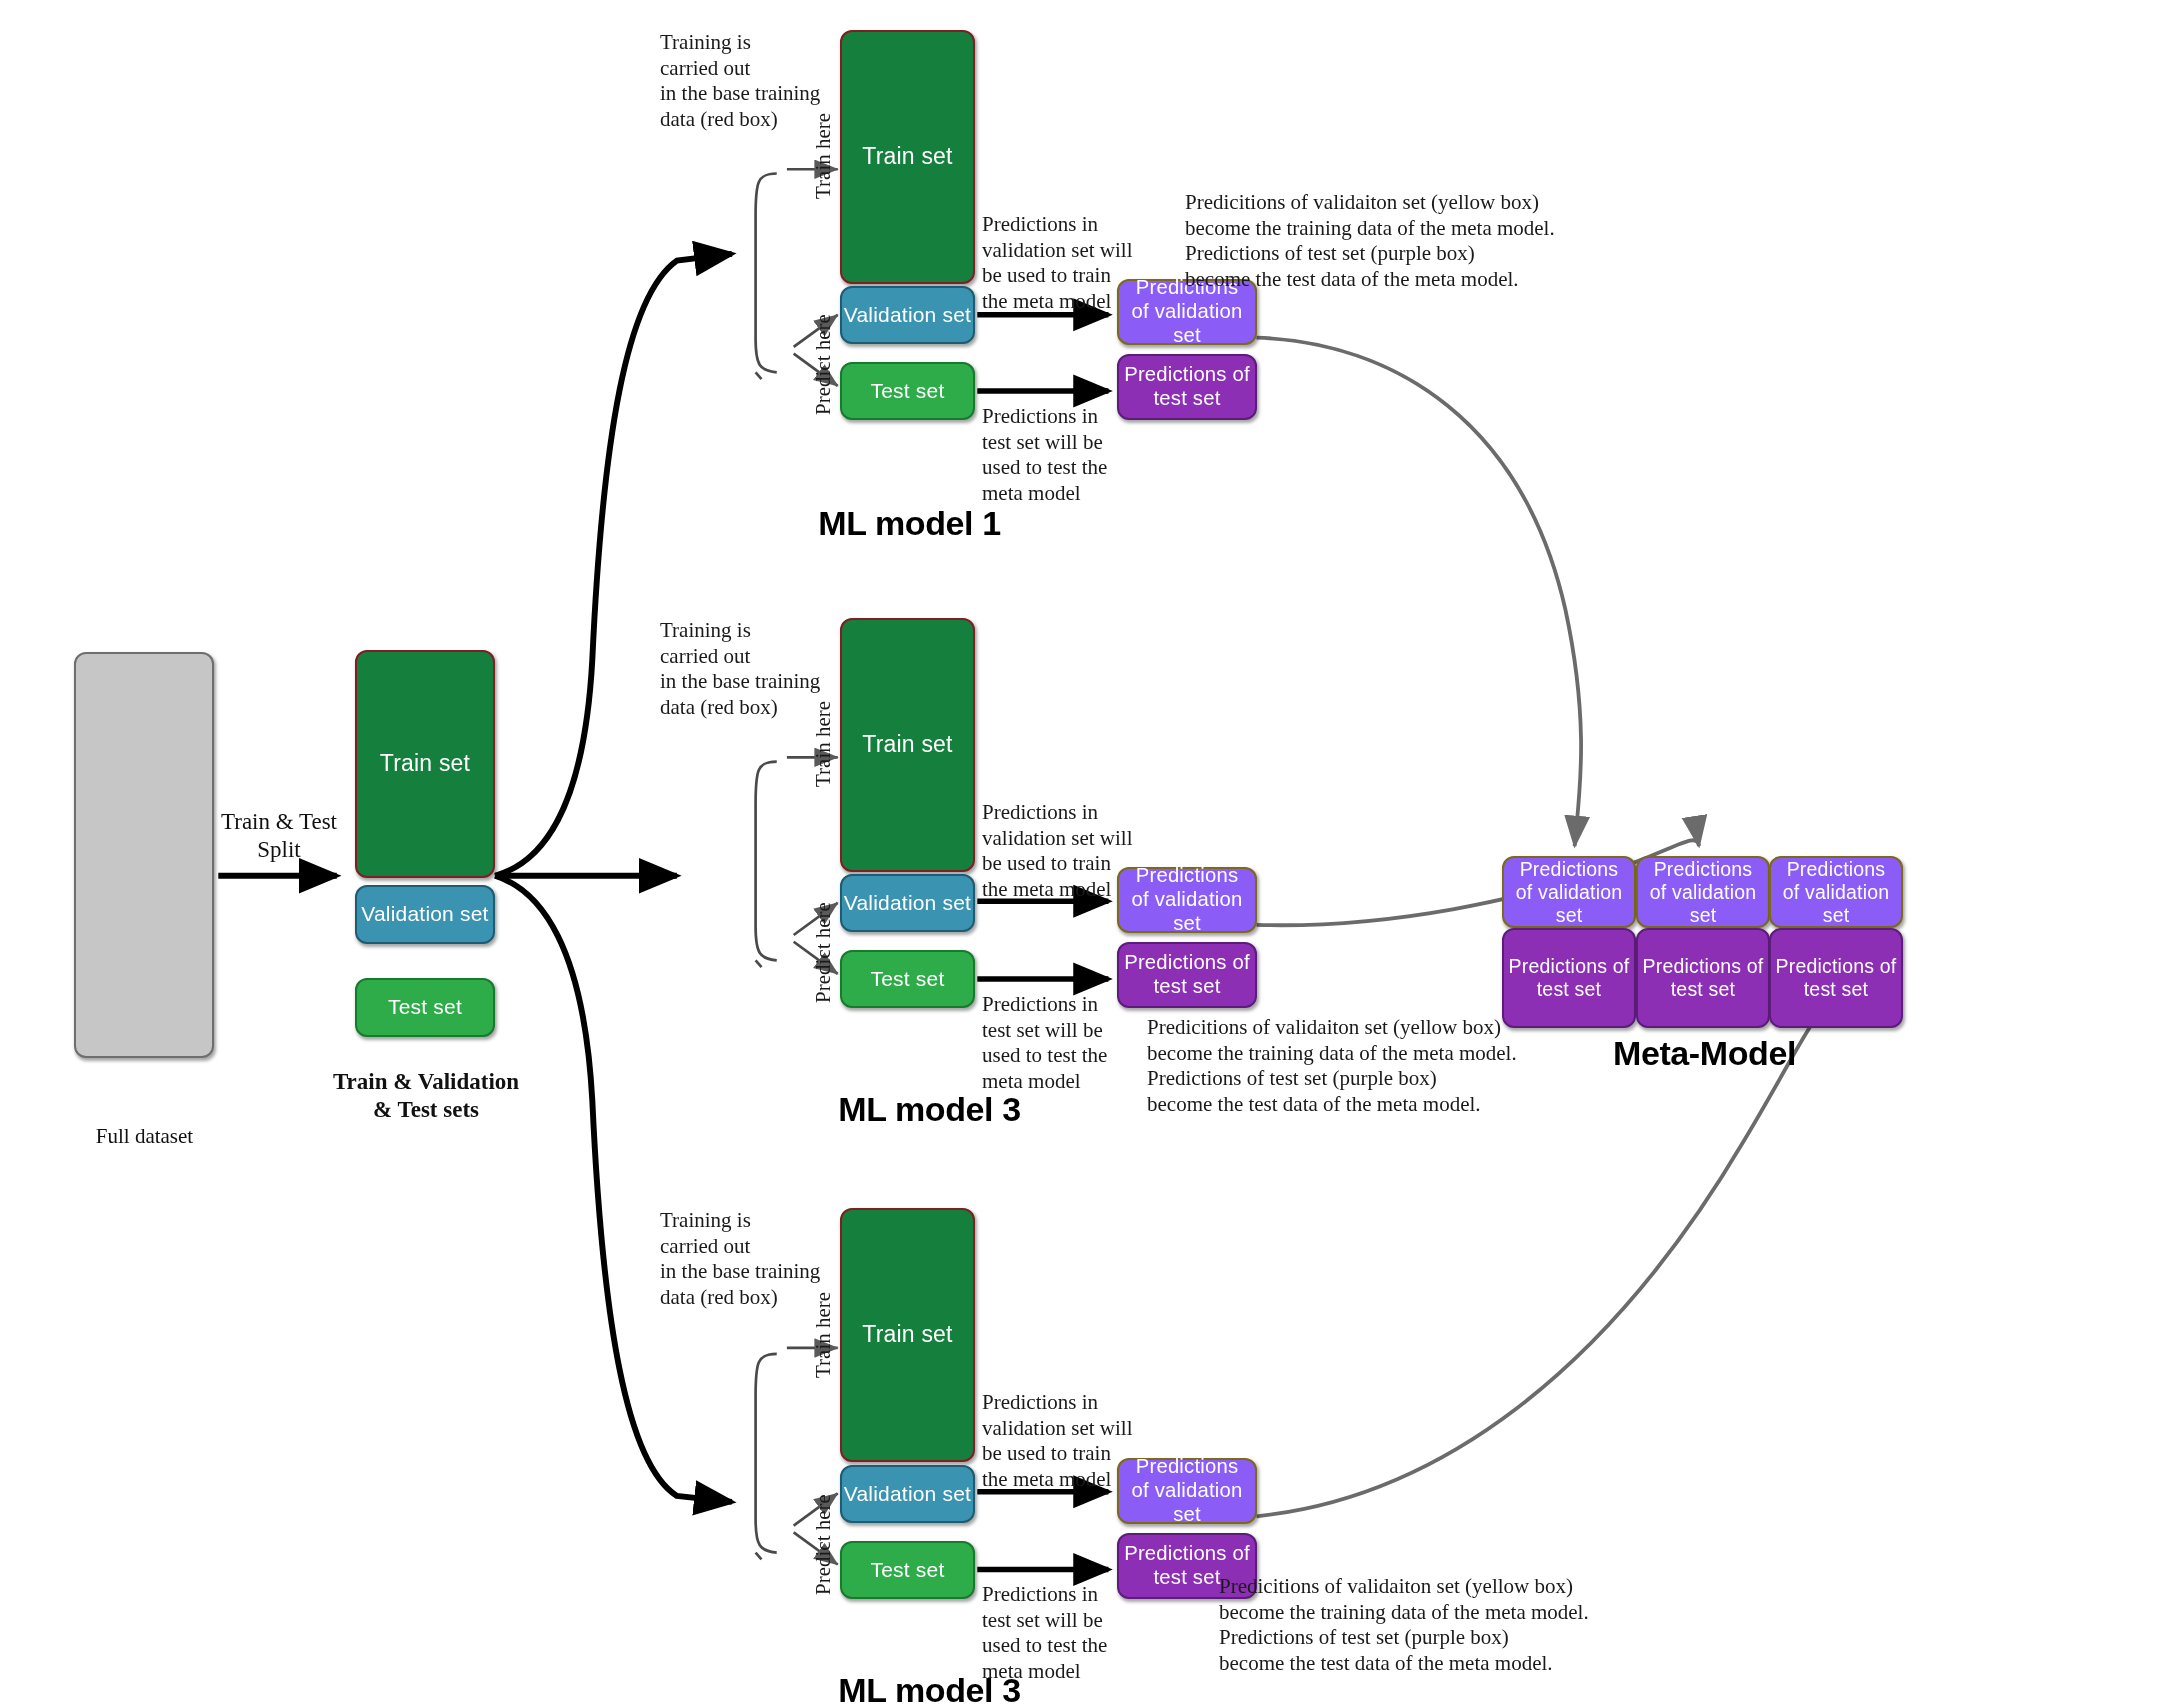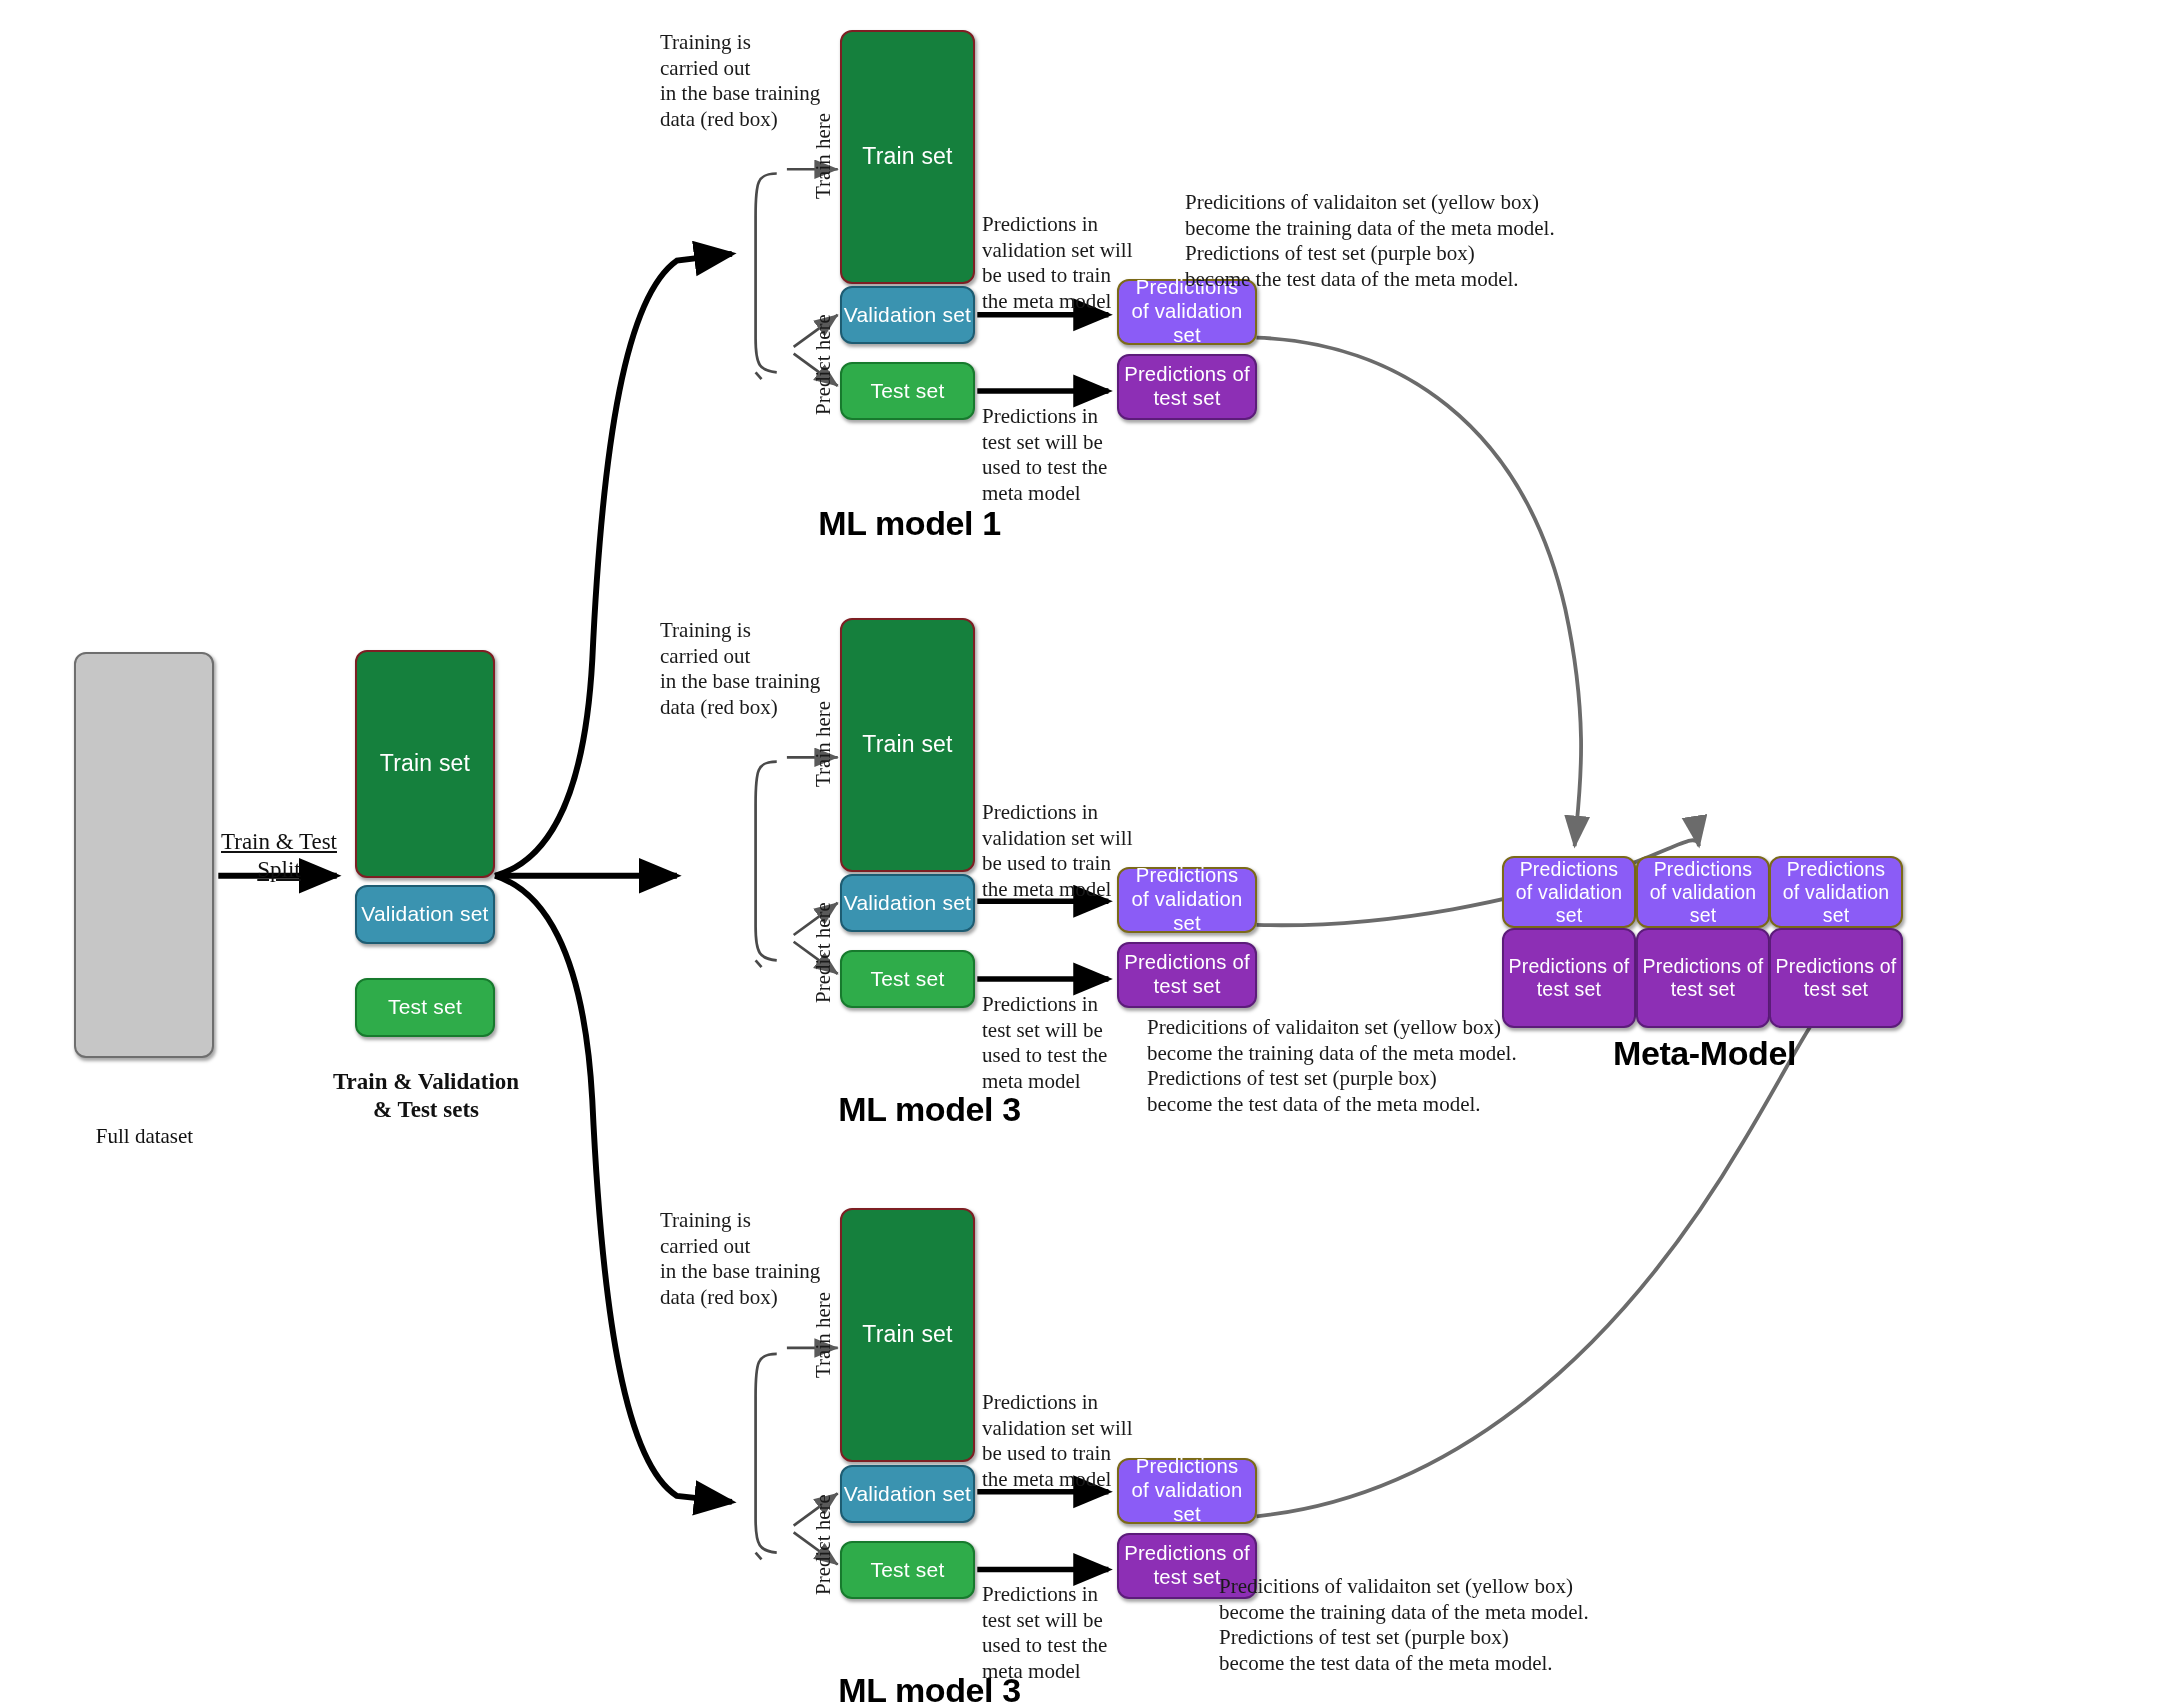--- a/index.html
+++ b/index.html
@@ -136,21 +136,21 @@
 
       <path d="M1485,1093 C1650,1098 1800,1060 1900,1030 C1975,1007 2005,980 2008,1000" marker-end="url(#ah-gray)"></path>
 
       <path d="M1485,1792 C1700,1770 1900,1620 2060,1350 C2135,1225 2160,1160 2163,1210" marker-end="url(#ah-gray)"></path>
     </g>
   </svg>
 
   <div class="box full-dataset shadow" style="left:74px;top:652px;width:140px;height:406px;"></div>
   <div class="caption" style="left:41px;top:1124px;width:207px;font-size:21px;">Full dataset</div>
 
-  <div class="caption" style="left:203px;top:828px;width:152px;font-size:23px;text-decoration:underline;">Train &amp; Test
+  <div class="caption" style="left:203px;top:808px;width:152px;font-size:23px;">Train &amp; Test
 Split</div>
 
   <div class="box train-set shadow" style="left:355px;top:650px;width:140px;height:228px;font-size:23px;">
     <span>Train set</span>
   </div>
   <div class="box val-set shadow" style="left:355px;top:885px;width:140px;height:59px;font-size:21px;">
     <span>Validation set</span>
   </div>
   <div class="box test-set shadow" style="left:355px;top:978px;width:140px;height:59px;font-size:21px;">
     <span>Test set</span>

